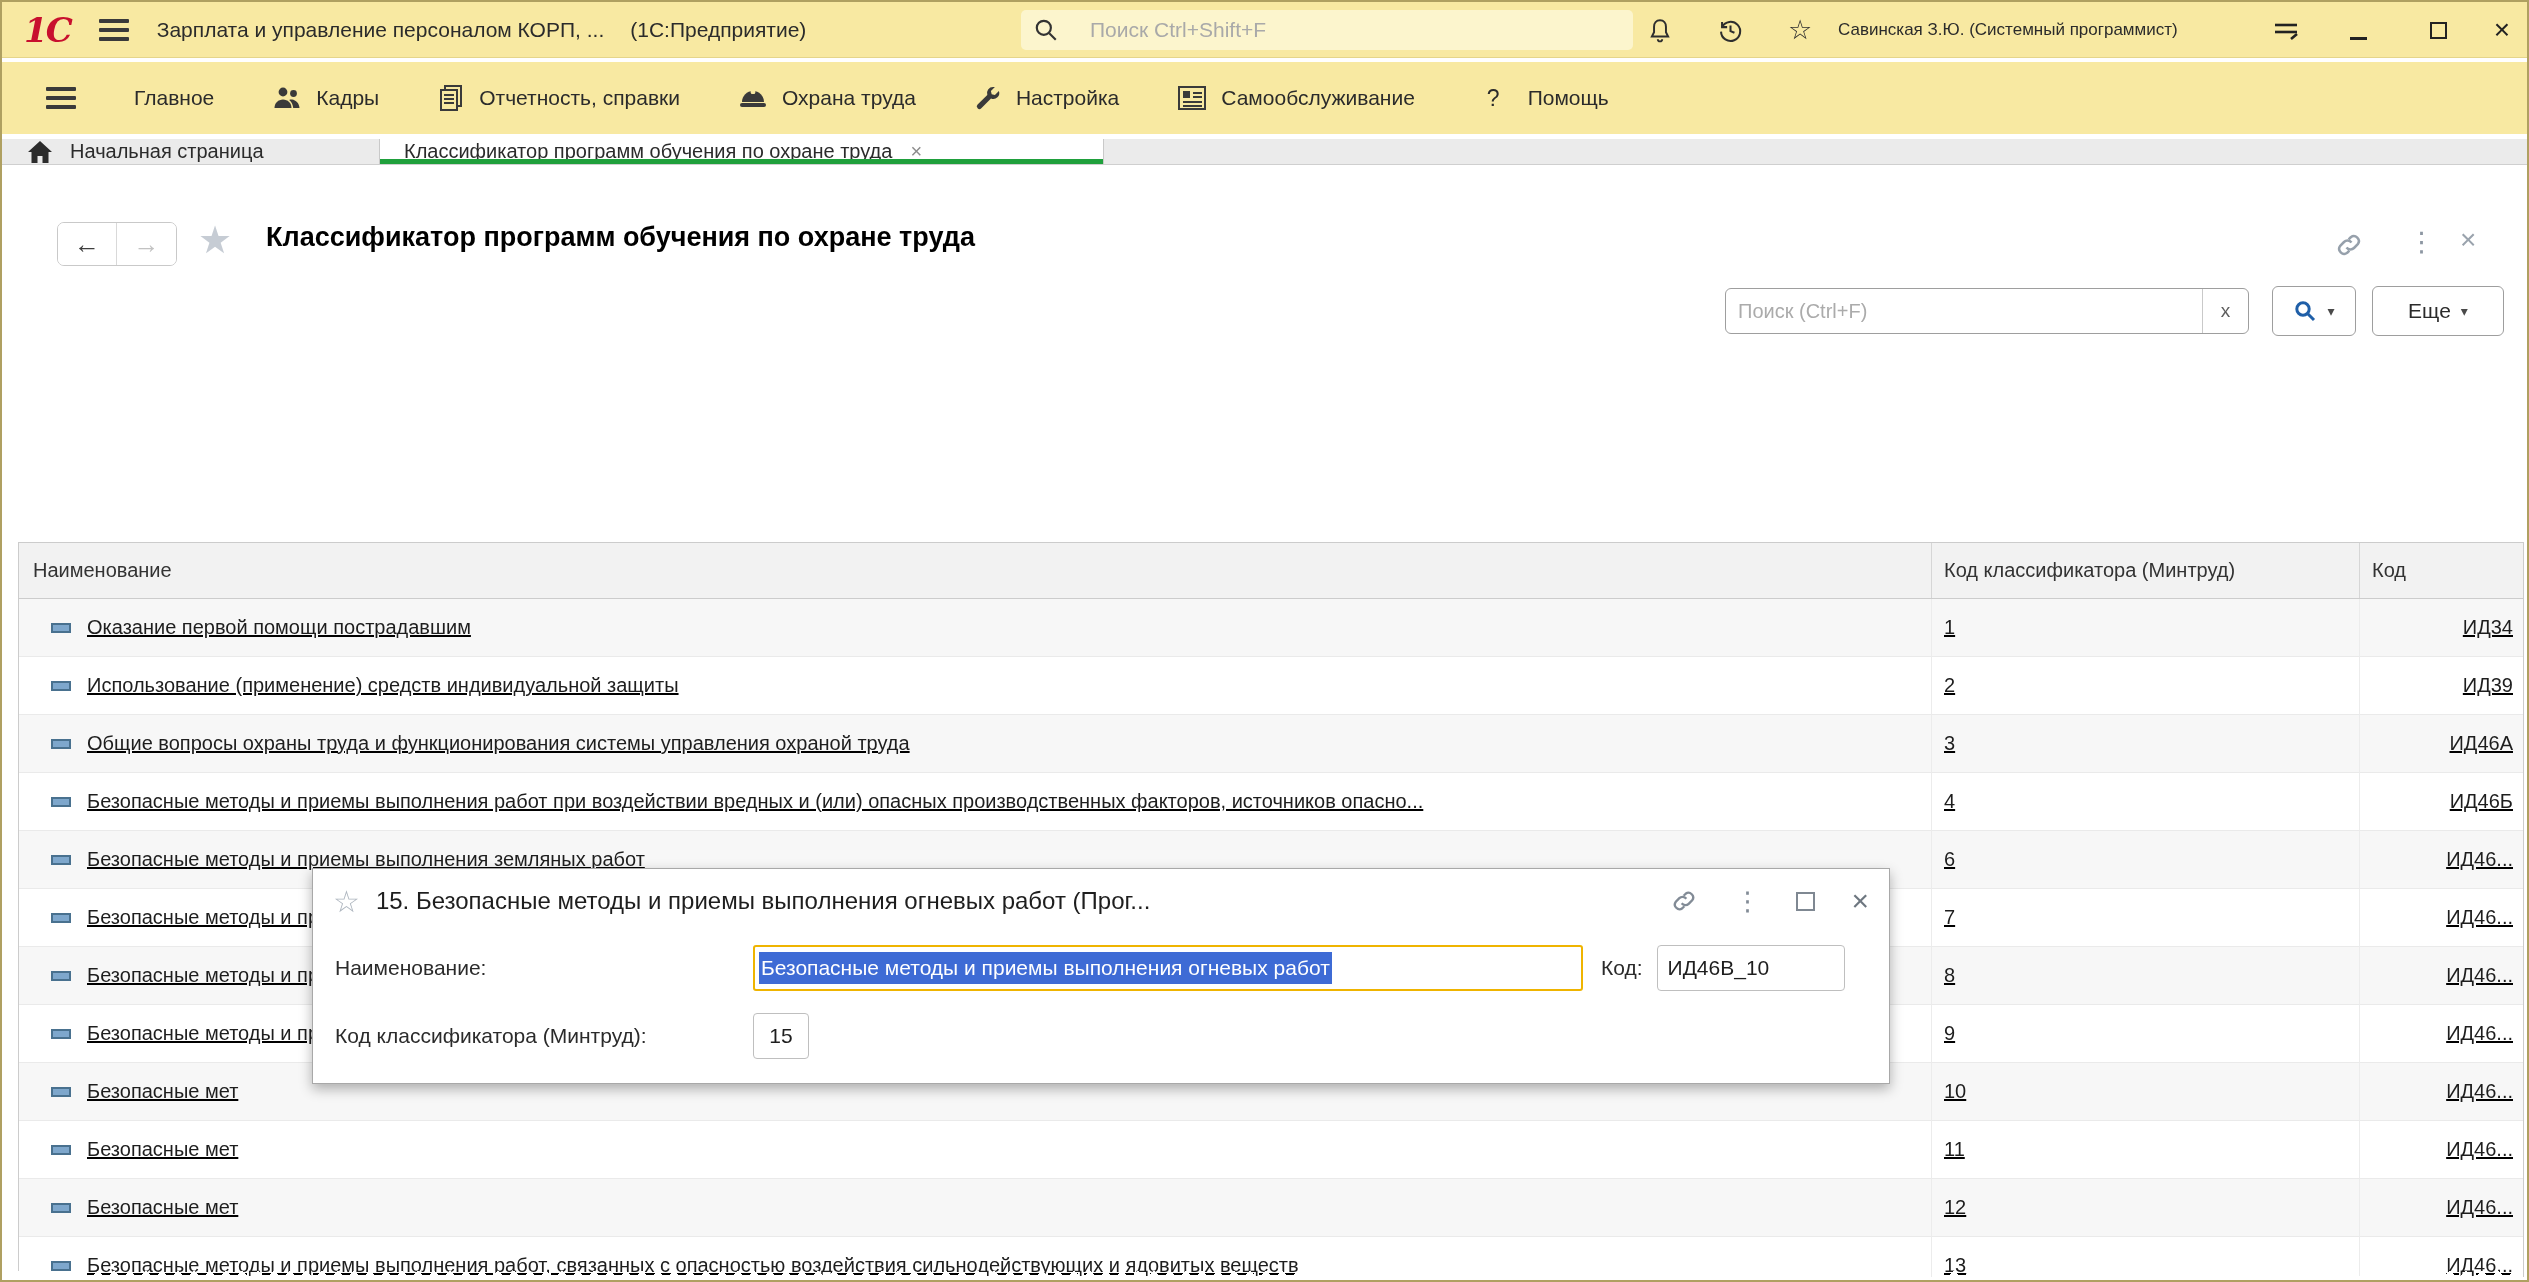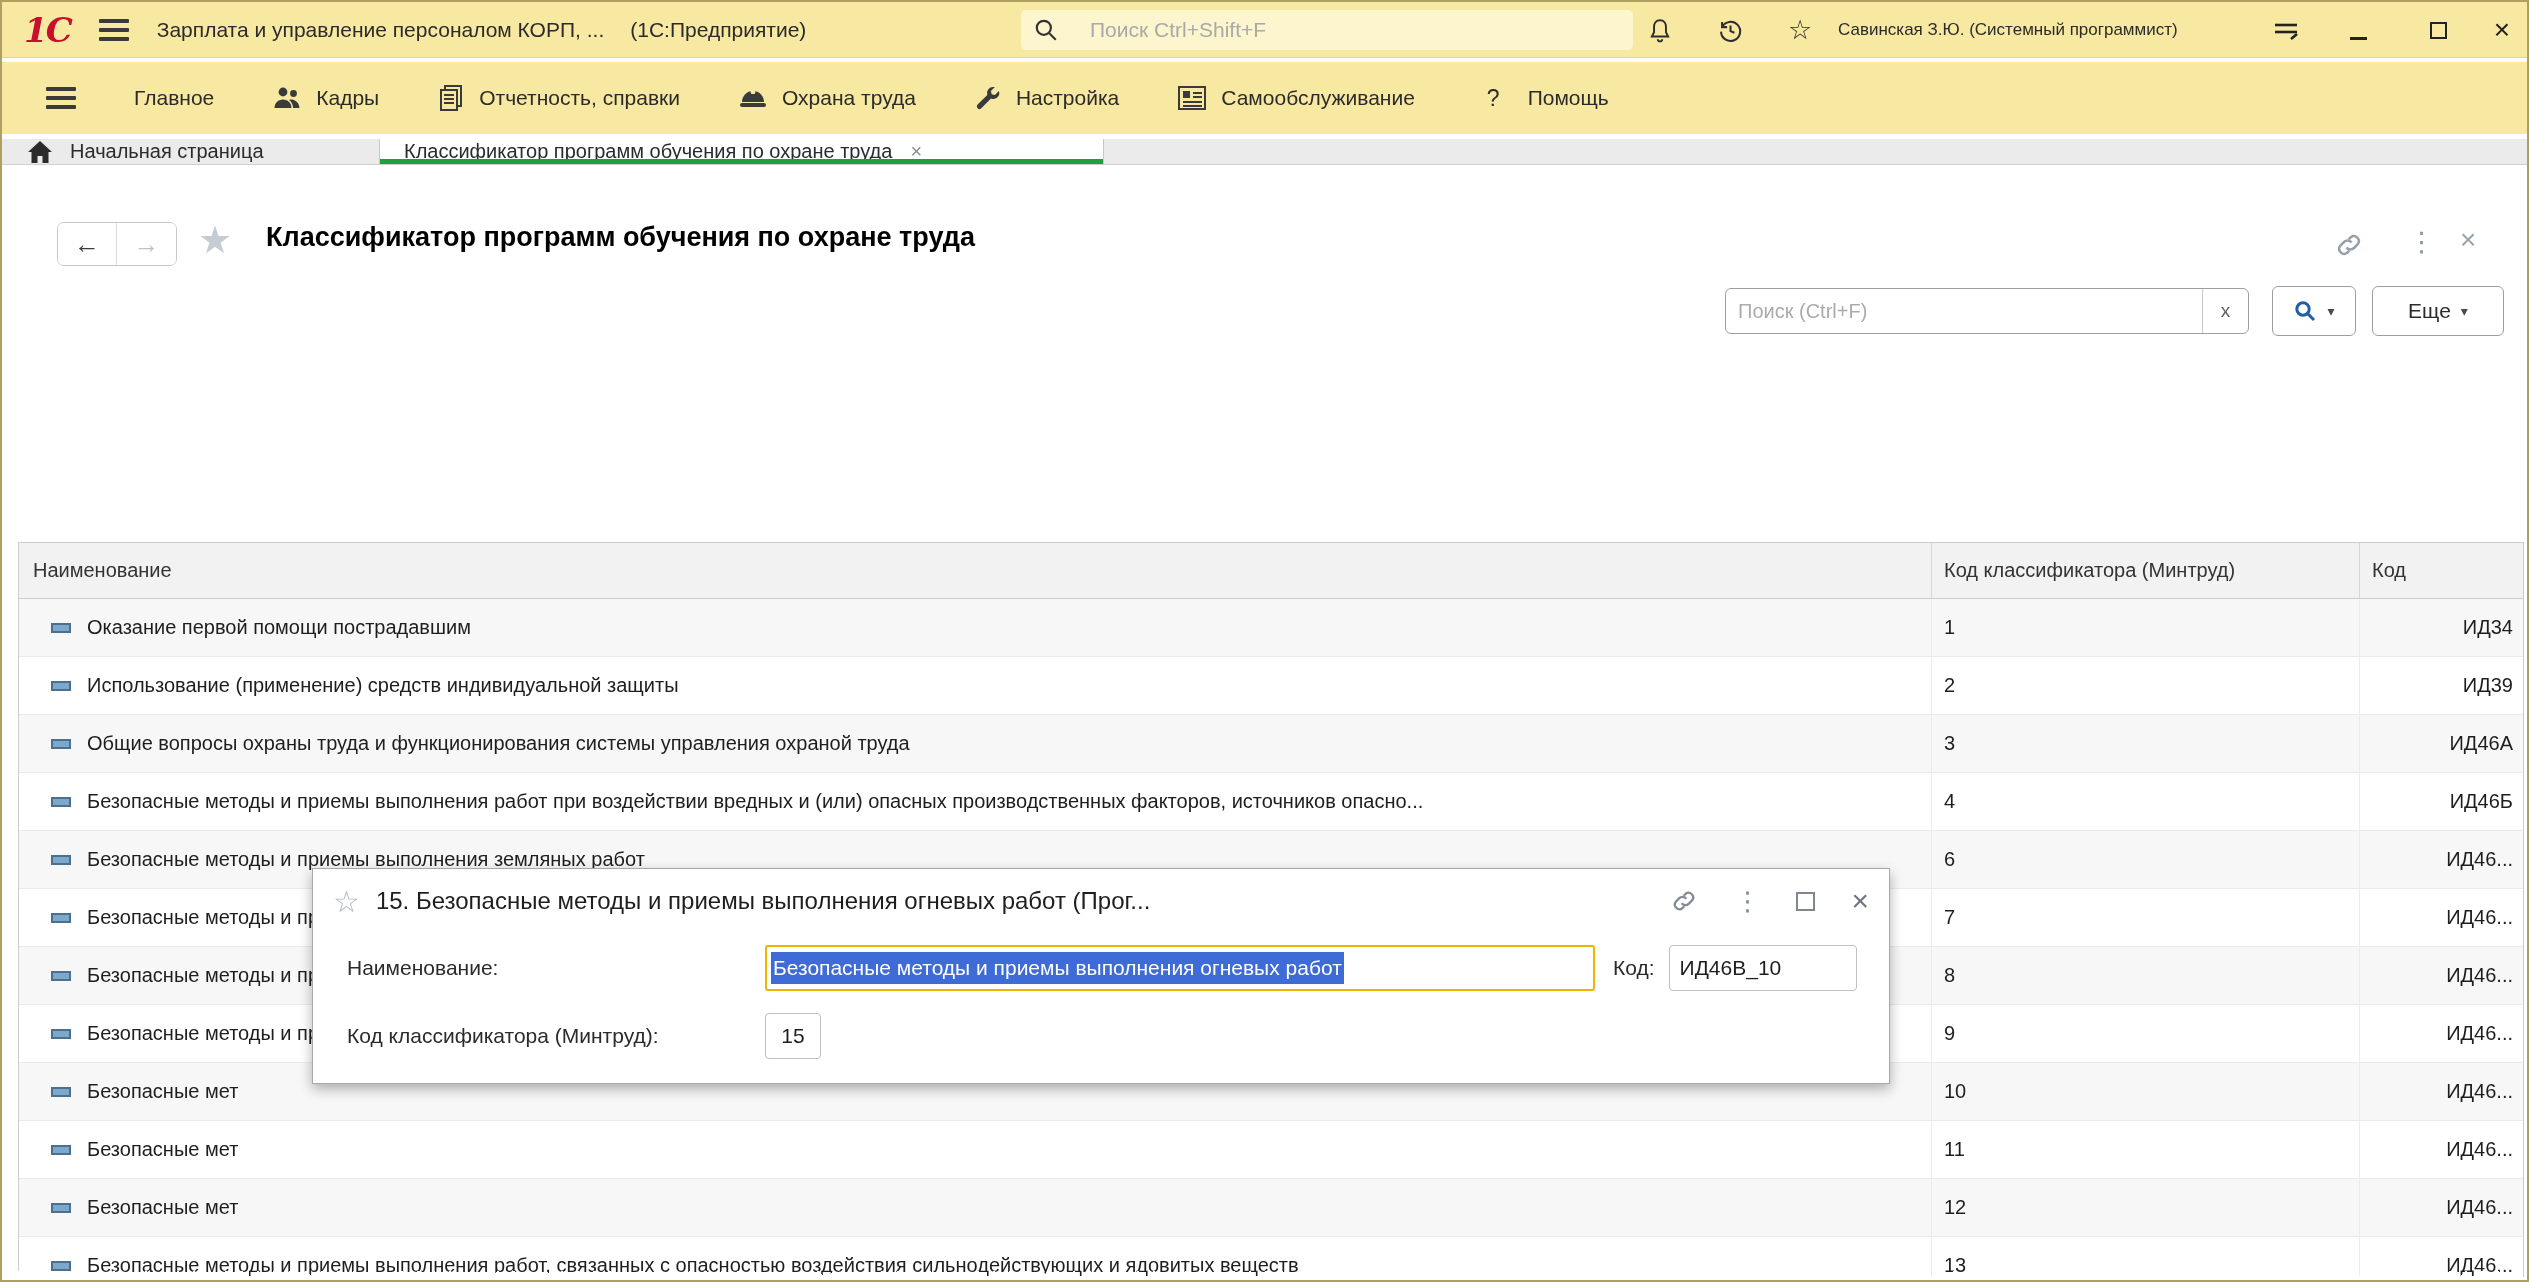--- a/index.html
+++ b/index.html
@@ -61,38 +61,38 @@
   .btn { position:absolute; top:104px; height:50px; background:#fff; border:1px solid #9E9E9E; border-radius:6px; display:flex; align-items:center; justify-content:center; cursor:pointer; }
   .btn.search-btn { left:2270px; width:84px; }
   .btn.more-btn { left:2370px; width:132px; font-size:21px; color:#2B2B2B; }
   .caret { font-size:14px; color:#4A4A4A; margin-left:10px; }
 
   
   .table { position:absolute; left:16px; top:360px; width:2506px; bottom:0; border:1px solid #CCCCCC; border-bottom:none; }
   .thead { display:grid; grid-template-columns:1912px 428px 1fr; height:56px; background:#F2F2F2; border-bottom:1px solid #CCCCCC; }
   .th { display:flex; align-items:center; font-size:20px; color:#333; padding-left:14px; cursor:pointer; }
   .th + .th { border-left:1px solid #D6D6D6; padding-left:12px; }
-  .trow { display:grid; grid-template-columns:1912px 428px 1fr; height:58px; background:#fff; cursor:pointer; }
+  .trow { display:grid; grid-template-columns:1912px 428px 1fr; height:58px; background:#fff; cursor:pointer;text-decoration:underline; }
   .trow.alt { background:#F7F7F7; }
   .cell { display:flex; align-items:center; font-size:20px; color:#1E1E1E; overflow:hidden; white-space:nowrap; border-bottom:1px solid #EAEAEA; }
   .cell.name { padding-left:32px; }
   .cell.mintrud, .cell.code { border-left:1px solid #ECECEC; padding-left:12px; }
   .cell.code { justify-content:flex-end; padding-right:10px; }
   .item-icon { width:20px; height:10px; background:#7EA7CC; border:2px solid #49718F; margin-right:16px; flex:0 0 auto; }
 
   
   .dialog { position:absolute; left:310px; top:866px; width:1578px; height:216px; background:#fff; border:1px solid #A8A8A8; box-shadow:0 5px 12px rgba(0,0,0,0.30); z-index:40; }
   .dlg-titlebar { display:flex; align-items:center; height:64px; padding:0 20px; }
   .dlg-star { font-size:30px; color:#AEB6BF; cursor:pointer; }
   .dlg-title { margin-left:16px; font-size:24px; color:#1E1E1E; white-space:nowrap; overflow:hidden; flex:1; }
   .dlg-ico { margin-left:36px; color:#828B96; cursor:pointer; display:flex; align-items:center; }
   .dlg-dots { font-size:26px; }
   .dlg-max { width:19px; height:19px; border:2px solid #7F8892; display:block; }
   .dlg-x { font-size:30px; color:#6E7780; }
-  .dlg-row { display:flex; align-items:center; padding-left:34px; margin-top:12px; height:46px; }
+  .dlg-row { display:flex; align-items:center; padding-left:22px; margin-top:12px; height:46px; }
   .dlg-row.second { margin-top:22px; }
   .dlg-label { width:418px; font-size:21px; color:#2B2B2B; flex:0 0 auto; }
   .dlg-input { height:46px; border:1px solid #BFBFBF; border-radius:4px; display:flex; align-items:center; font-size:21px; color:#1E1E1E; background:#fff; }
   .dlg-input.focused { width:830px; border:2px solid #EFB400; border-radius:3px; padding:0 4px; }
   .dlg-input .sel { background:#3E6BD5; color:#fff; padding:4px 2px; white-space:nowrap; }
   .dlg-code-label { margin-left:18px; font-size:21px; color:#2B2B2B; }
   .dlg-input.code { margin-left:14px; width:188px; padding-left:10px; }
   .dlg-input.mintrud { width:56px; justify-content:center; }
 
   

